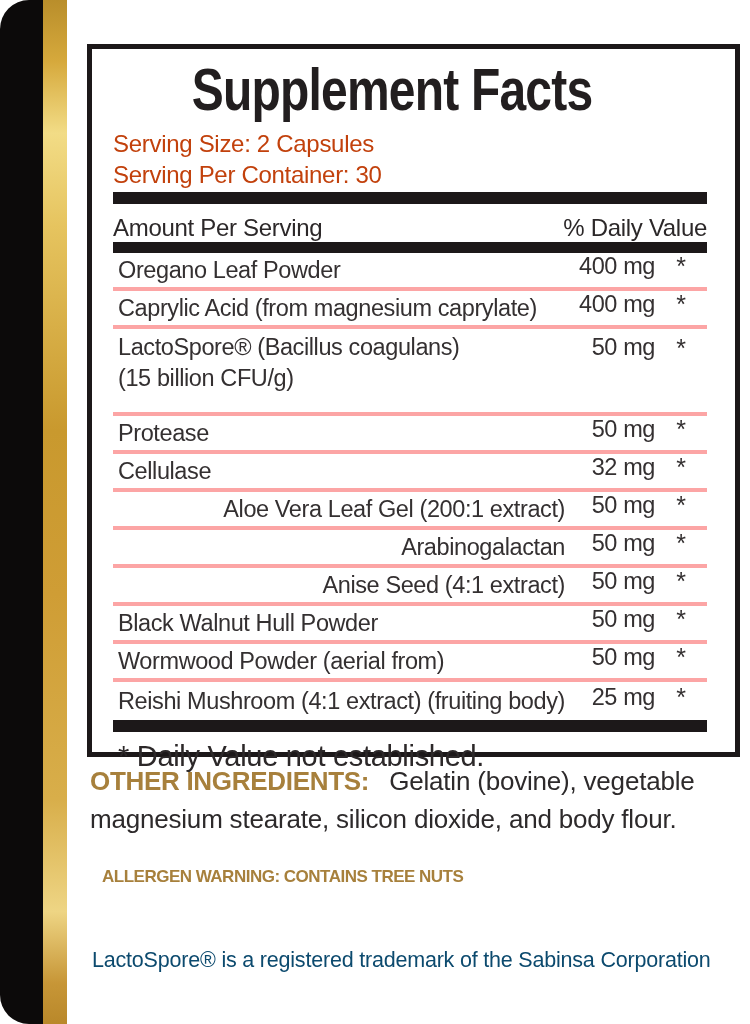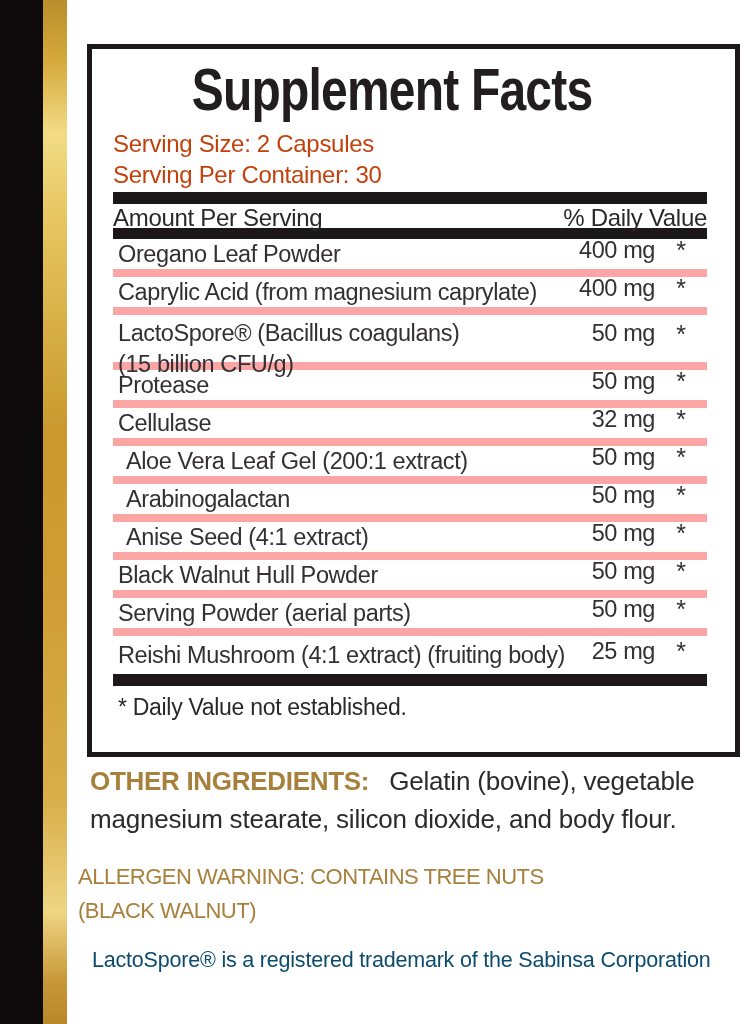--- a/index.html
+++ b/index.html
@@ -1,18 +1,18 @@
 <!DOCTYPE html>
 <html><head>
 <meta charset="utf-8">
 <style>
   html,body{margin:0;padding:0;background:#ffffff;}
   .canvas{
     position:relative;width:750px;height:1024px;background:#ffffff;overflow:hidden;
-    font-family:"Liberation Sans", sans-serif;color:#2e2a2b;
+    font-family:"Liberation Sans", sans-serif;color:#2e2a2b;border-radius:29px;
   }
   .black-bar{position:absolute;left:0;top:0;width:43px;height:1024px;background:#0c0a0a;}
   .gold-bar{
     position:absolute;left:43px;top:0;width:24px;height:1024px;
     background:linear-gradient(180deg,
       #b98e2b 0%, #d6a93c 6%, #f2dc86 13%, #e6c45f 22%,
       #c9992e 42%, #cf9d35 58%, #d8ae4a 78%, #eed584 89%,
       #c79637 96%, #b9882a 100%);
   }
   .panel{
@@ -24,46 +24,46 @@
     margin:12px 36px 0 0;font-size:60px;line-height:58px;font-weight:bold;
     letter-spacing:-1px;color:#221e1f;text-align:center;
     transform:scaleX(0.80);transform-origin:50% 0;white-space:nowrap;
   }
   .serving{margin-top:9px;font-size:24px;line-height:31px;letter-spacing:-0.3px;color:#c2410c;}
   .bar{background:#1c1819;}
   .bar-a{height:12px;margin-top:2px;}
   .bar-b{height:11px;}
   .bar-c{height:12px;}
   .colhead{
-    height:24px;display:flex;justify-content:space-between;align-items:flex-start;
+    height:38px;display:flex;justify-content:space-between;align-items:flex-end;
     font-size:24px;letter-spacing:-0.3px;color:#2c2829;
   }
   .rows{width:100%;}
   .row{
     display:flex;align-items:center;height:38px;box-sizing:border-box;
-    border-bottom:8px solid #fca5a5;font-size:23.5px;letter-spacing:-0.4px;color:#343031;
+    border-bottom:4px solid #fca5a5;font-size:23.5px;letter-spacing:-0.4px;color:#343031;
   }
   .rows .row:last-child{border-bottom:none;}
   .r-name{flex:1 1 auto;white-space:nowrap;padding-left:5px;}
-  .row.indent .r-name{padding-left:13px;}
+  .row.indent .r-name{padding-left:13px;text-align:right;}
   .r-amt{width:90px;text-align:right;white-space:nowrap;position:relative;top:-4px;}
   .r-dv{width:52px;text-align:center;position:relative;top:-4px;font-size:25px;}
-  .row.two{height:55px;align-items:flex-start;padding-top:3px;}
+  .row.two{height:87px;align-items:flex-start;padding-top:3px;}
   .row.two .r-name{line-height:31px;}
   .row.two .r-amt,.row.two .r-dv{top:2px;}
   .n1,.n2{display:block;}
-  .footnote{font-size:23px;letter-spacing:-0.3px;padding:8px 0 0 5px;color:#2c2829;}
+  .footnote{font-size:29px;letter-spacing:-0.3px;padding:8px 0 0 5px;color:#2c2829;}
   .other{
     position:absolute;left:90px;top:762px;width:660px;
     font-size:26px;line-height:38px;letter-spacing:-0.2px;color:#2d2a2b;white-space:nowrap;
   }
   .goldlbl{color:#a7803c;font-weight:bold;margin-right:20px;letter-spacing:-0.3px;}
   .allergen{
-    position:absolute;left:78px;top:860px;
-    font-size:22px;line-height:34px;font-weight:normal;letter-spacing:-0.5px;
+    position:absolute;left:102px;top:860px;
+    font-size:17px;line-height:34px;font-weight:bold;letter-spacing:-0.5px;
     color:#a7803c;white-space:nowrap;
   }
   .tm{
     position:absolute;left:92px;top:948px;
     font-size:21.5px;letter-spacing:-0.2px;color:#0c4a6e;white-space:nowrap;
   }
 </style>
 </head>
 <body>
 
@@ -151,21 +151,21 @@
         <div class="row">
     <div class="r-name">
       <span class="n1">Black Walnut Hull Powder</span>
 
     </div>
     <div class="r-amt">50 mg</div>
     <div class="r-dv">*</div>
   </div>
         <div class="row">
     <div class="r-name">
-      <span class="n1">Serving Powder (aerial parts)</span>
+      <span class="n1">Wormwood Powder (aerial from)</span>
 
     </div>
     <div class="r-amt">50 mg</div>
     <div class="r-dv">*</div>
   </div>
         <div class="row">
     <div class="r-name">
       <span class="n1">Reishi Mushroom (4:1 extract) (fruiting body)</span>
 
     </div>
@@ -179,17 +179,16 @@
 
   <div class="other">
     <div>
       <span class="goldlbl">OTHER INGREDIENTS:</span><span>Gelatin (bovine), vegetable</span>
     </div>
     <div>magnesium stearate, silicon dioxide, and body flour.</div>
   </div>
 
   <div class="allergen">
     <div>ALLERGEN WARNING: CONTAINS TREE NUTS</div>
-    <div>(BLACK WALNUT)</div>
   </div>
 
   <div class="tm">LactoSpore® is a registered trademark of the Sabinsa Corporation</div>
 </div>
 
 </body></html>

